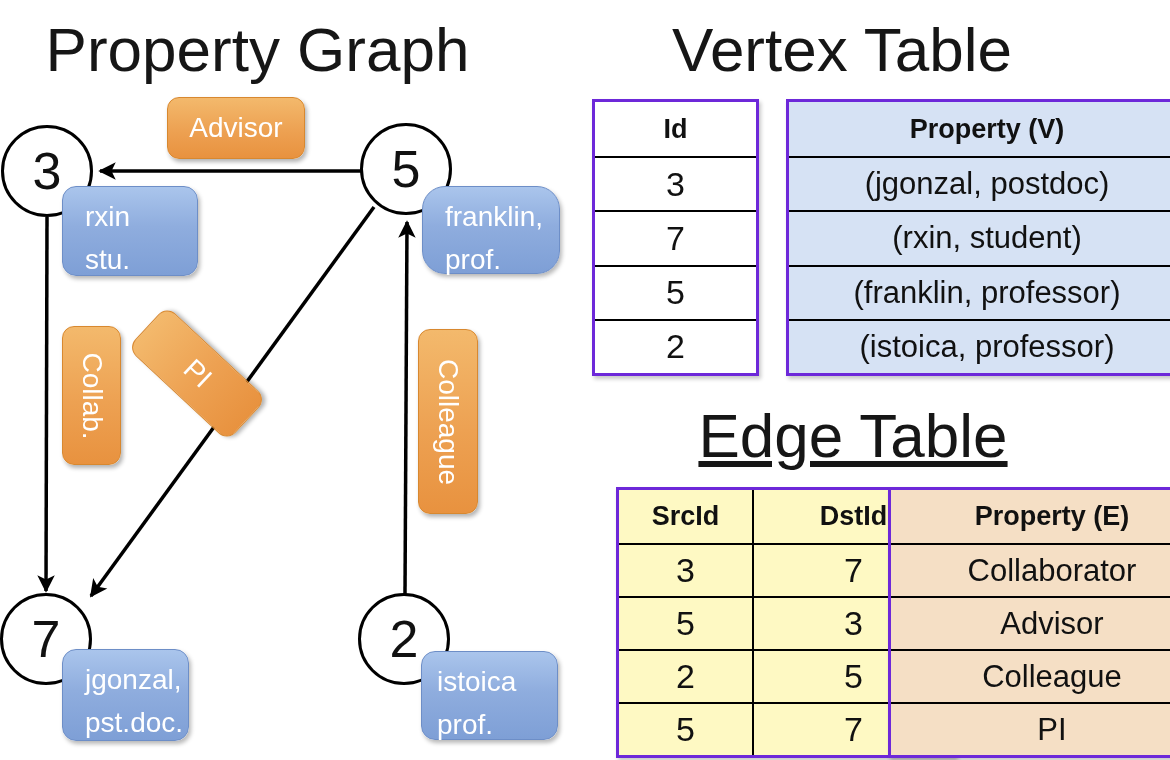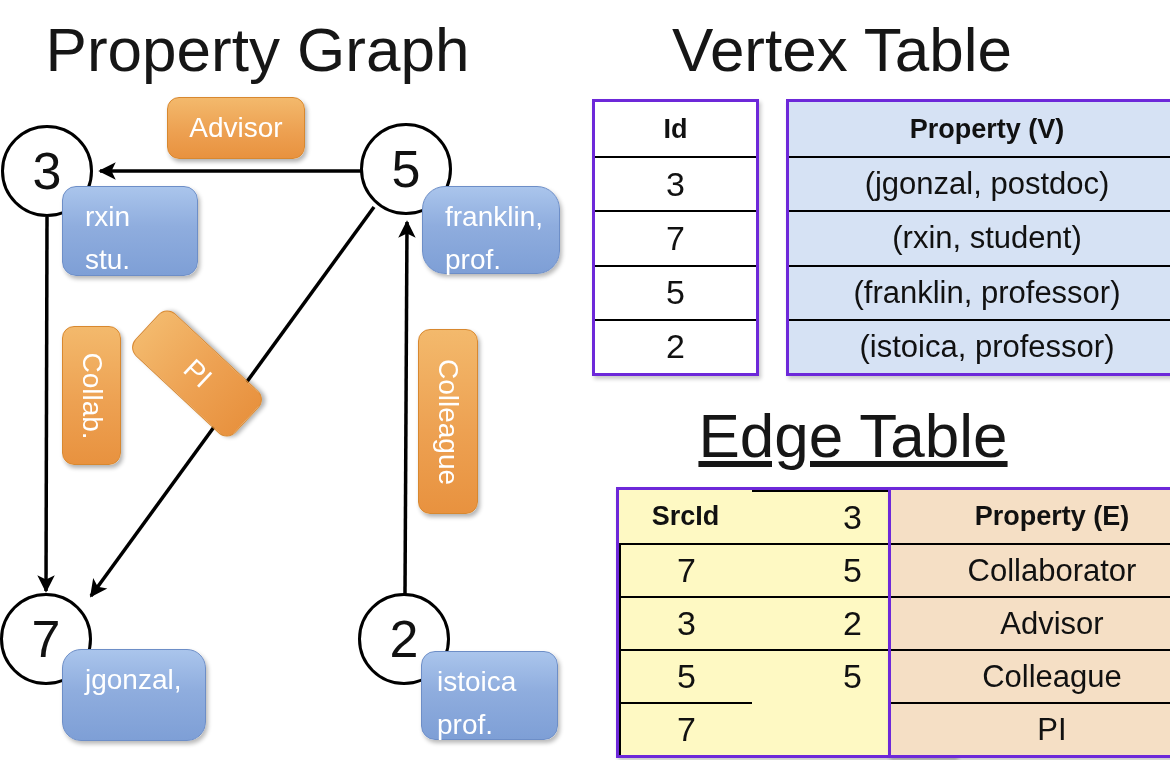--- a/index.html
+++ b/index.html
@@ -28,21 +28,21 @@
   #circle-2 { left:358px; top:593px; }
 
   .vprop {
     position:absolute; border-radius:14px; color:#fff;
     background:linear-gradient(180deg,#aac5ec 0%, #8fadde 45%, #7e9fd6 100%);
     border:1.5px solid #6d8ec7; box-shadow:2px 3px 4px rgba(0,0,0,0.28);
     font-size:28px; line-height:43px; padding:8px 0 0 22px; box-sizing:border-box;
   }
   #vprop-rxin     { left:62px;  top:186px; width:136px; height:90px; }
   #vprop-franklin { left:422px; top:186px; width:138px; height:88px;border-radius:23px; }
-  #vprop-jgonzal  { left:62px;  top:649px; width:144px; height:92px;border-radius:19px; }
+  #vprop-jgonzal  { left:62px;  top:649px; width:127px; height:92px; }
   #vprop-istoica  { left:421px; top:651px; width:137px; height:89px;padding-left:15px; }
   .vprop span { display:block; }
 
   .elabel {
     position:absolute; border-radius:12px; color:#fff;
     background:linear-gradient(180deg,#f3b96c 0%, #eda152 55%, #e8923f 100%);
     border:1.5px solid #d8882f; box-shadow:2px 3px 4px rgba(0,0,0,0.3);
     display:flex; align-items:center; justify-content:center;
     font-size:28px; overflow:visible;
   }
@@ -110,20 +110,21 @@
   <div class="vprop" id="vprop-rxin">
     <span>rxin</span>
     <span>stu.</span>
   </div>
   <div class="vprop" id="vprop-franklin">
     <span>franklin,</span>
     <span>prof.</span>
   </div>
   <div class="vprop" id="vprop-jgonzal">
     <span>jgonzal,</span>
+    <span>pst.doc.</span>
   </div>
   <div class="vprop" id="vprop-istoica">
     <span>istoica</span>
     <span>prof.</span>
   </div>
 
   <div class="elabel" id="elabel-advisor">
     <span>Advisor</span>
   </div>
   <div class="elabel" id="elabel-collab">
@@ -147,20 +148,21 @@
   <div class="subtable" id="vt-prop">
     <div class="cell hdr">Property (V)</div>
     <div class="cell txt bt">(jgonzal, postdoc)</div>
     <div class="cell txt bt">(rxin, student)</div>
     <div class="cell txt bt">(franklin, professor)</div>
     <div class="cell txt bt">(istoica, professor)</div>
   </div>
 
   <div class="subtable" id="et-left">
     <div class="cell hdr">SrcId</div>
+    <div class="cell hdr bl">DstId</div>
     <div class="cell num bt">3</div>
     <div class="cell num bt bl">7</div>
     <div class="cell num bt">5</div>
     <div class="cell num bt bl">3</div>
     <div class="cell num bt">2</div>
     <div class="cell num bt bl">5</div>
     <div class="cell num bt">5</div>
     <div class="cell num bt bl">7</div>
   </div>
 

